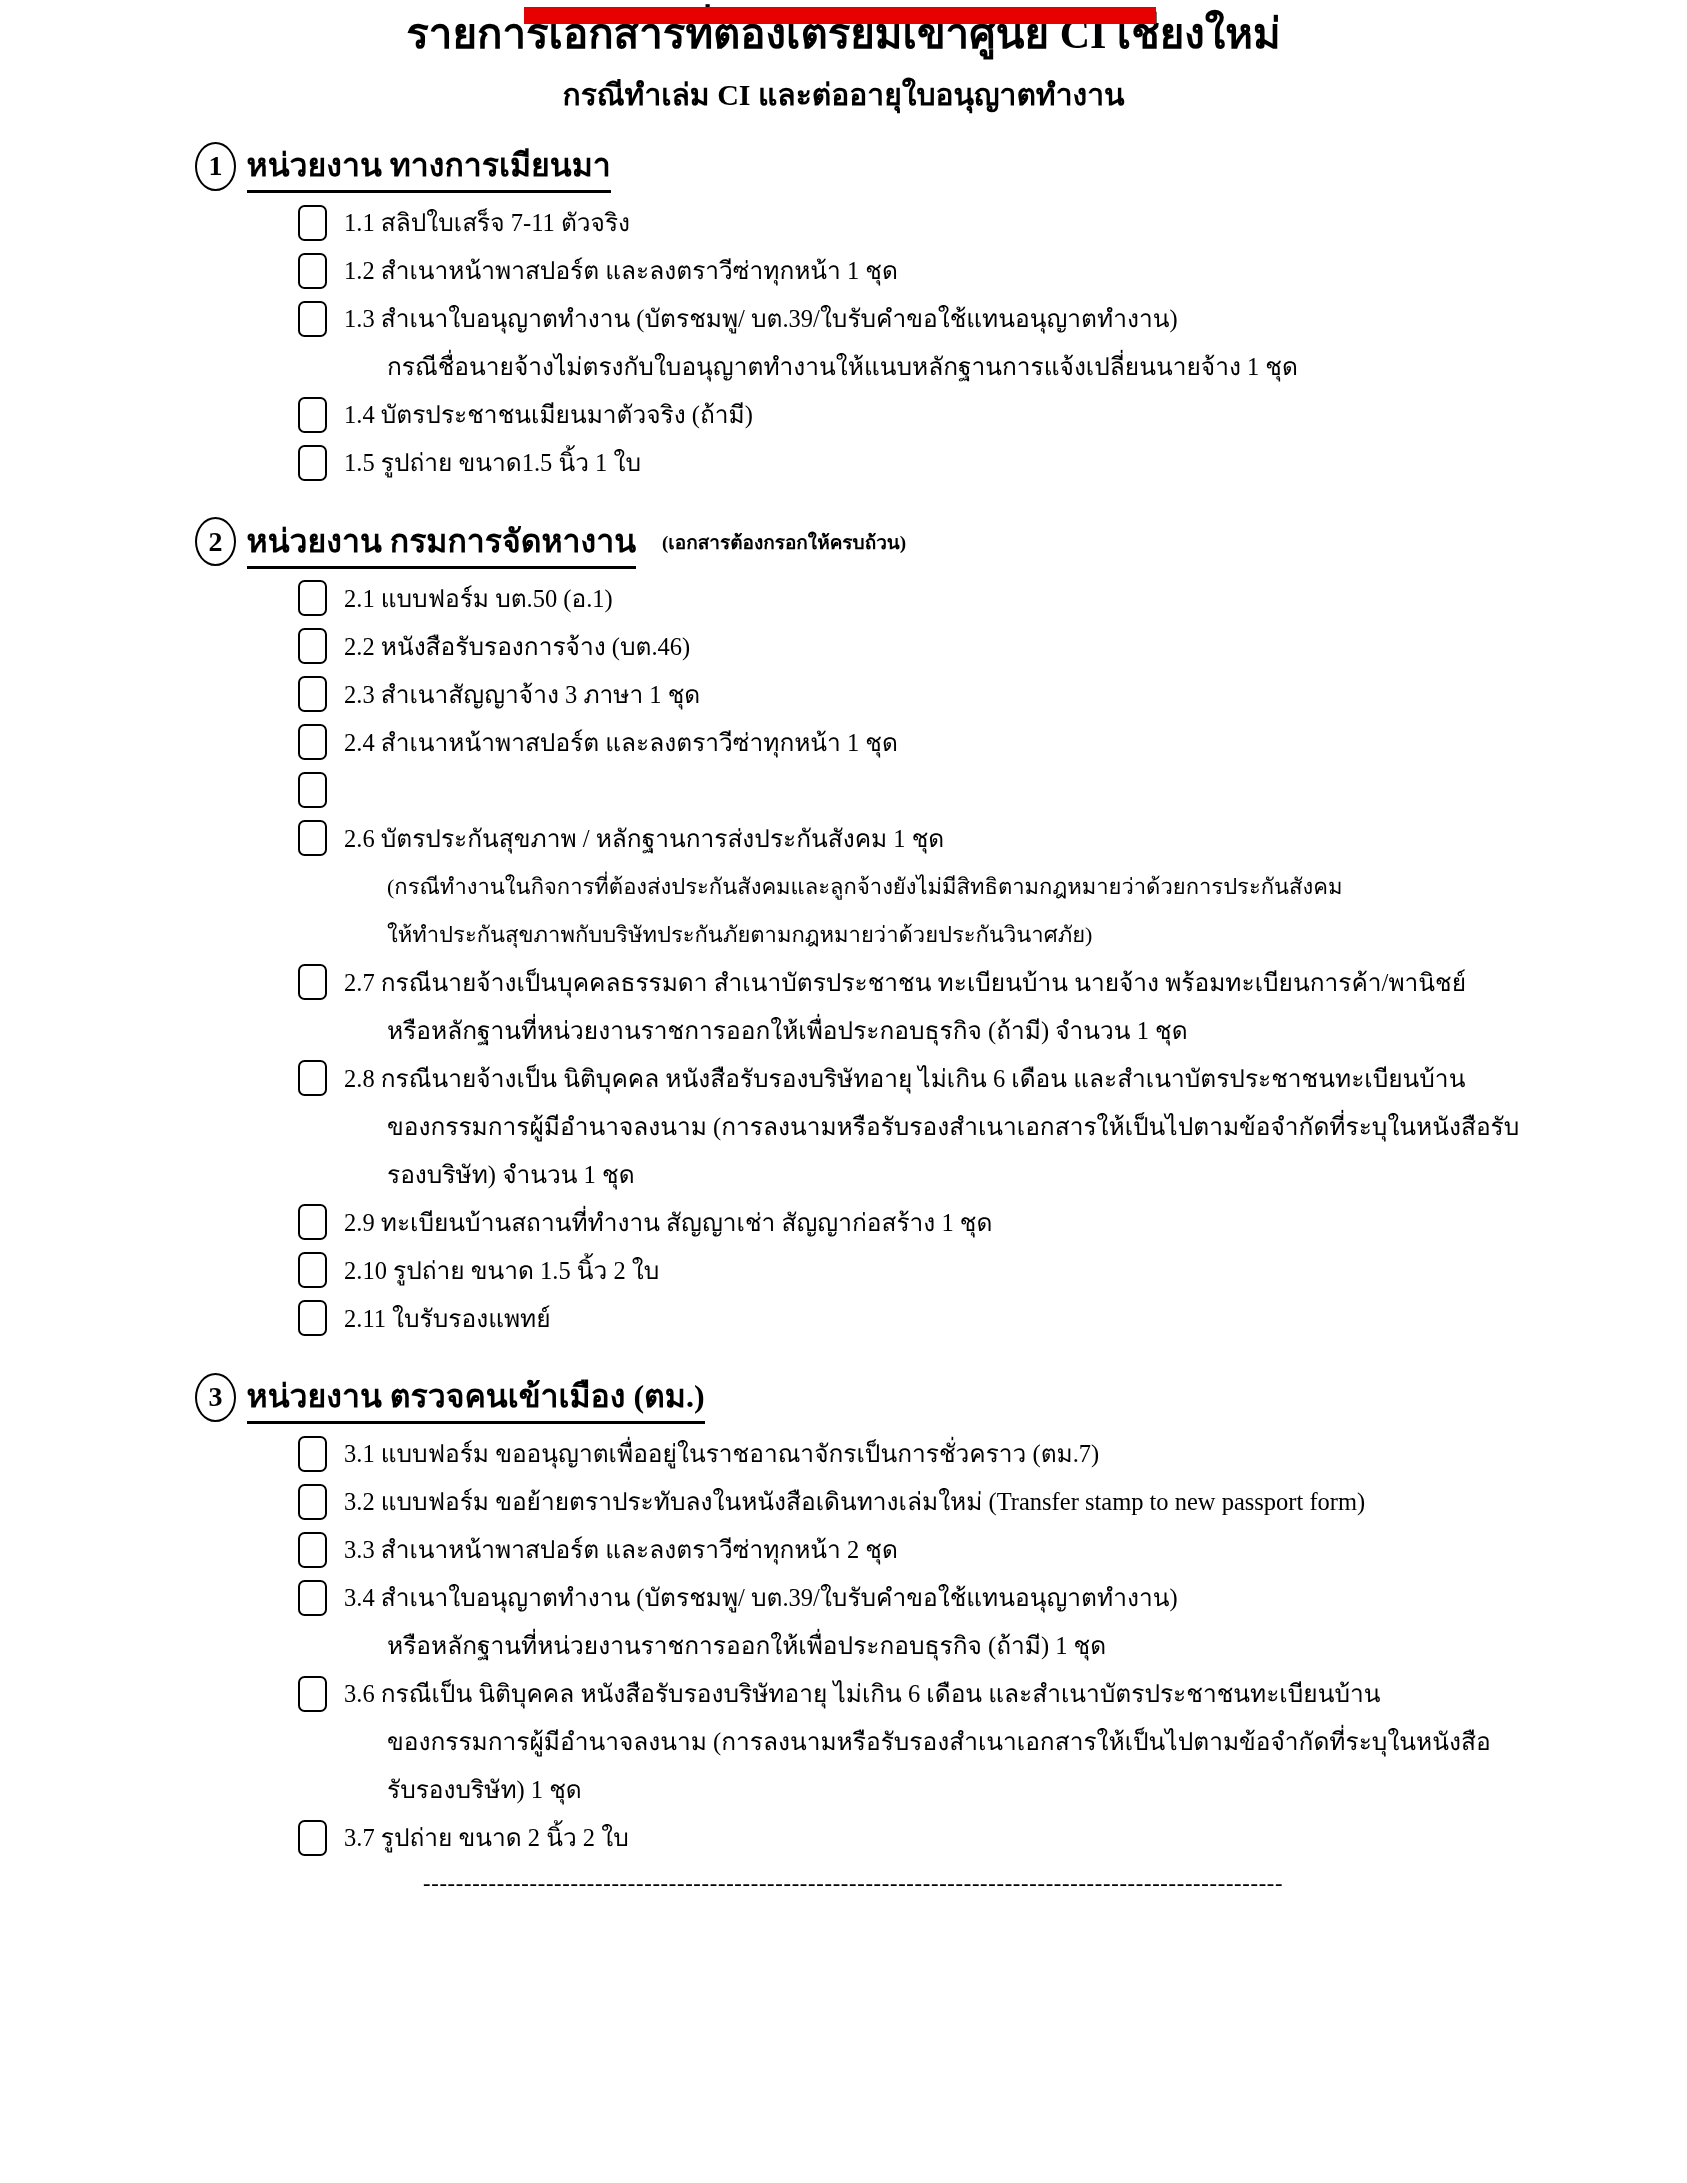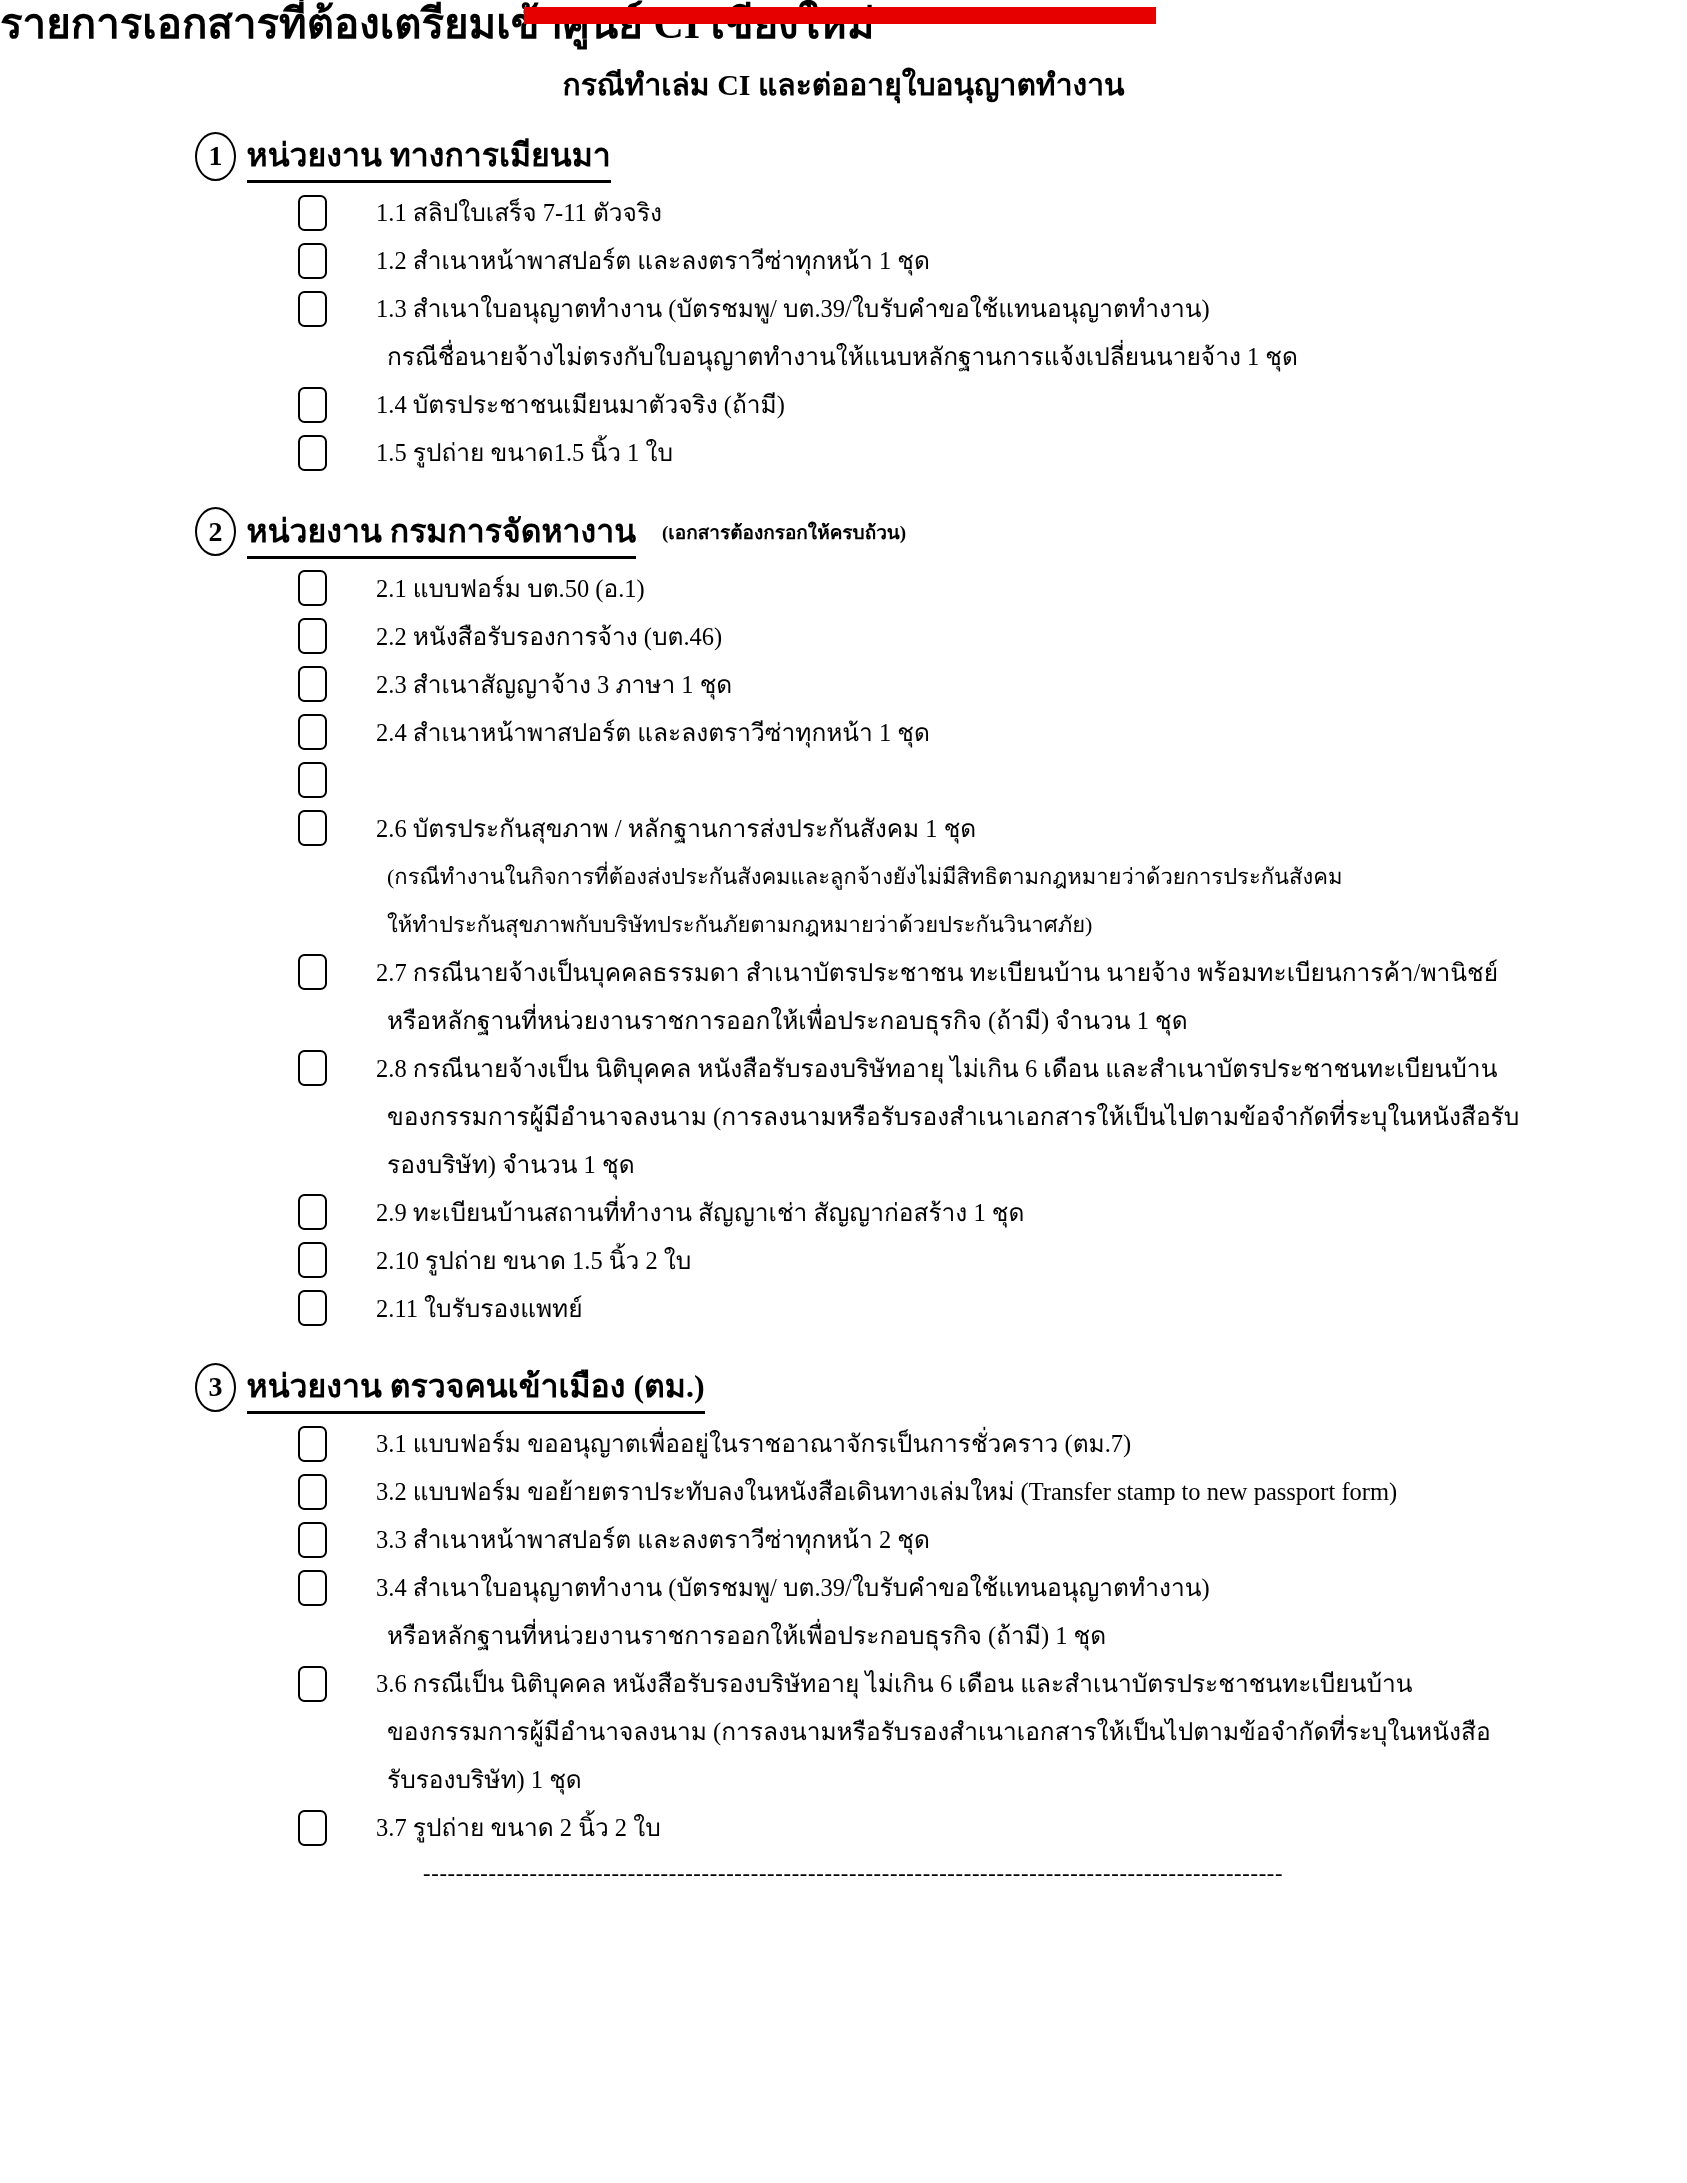--- a/index.html
+++ b/index.html
@@ -10,22 +10,22 @@
     font-family:"Liberation Serif","DejaVu Serif",serif;
     color:#000;
     overflow:hidden;
   }
   .top-red-bar {
     position:absolute; left:524px; top:6.6px;
     width:632px; height:17px;
     background:#e60000;
   }
   .title {
-    margin:0; 
-    text-align:left;
+    margin:10px; 
+    text-align:center;
     font-size:42px; font-weight:bold;
     line-height:1.15;
   }
   .subtitle {
     margin:12px; margin-top:20px;
     text-align:center;
     font-size:30px; font-weight:bold;
     line-height:1.1;
   }
   .section-heading {
@@ -50,21 +50,20 @@
     font-size:19px; font-weight:bold;
     margin-left:26px;
     white-space:nowrap;
     text-align:center;
   }
   .row {
     display:flex; align-items:center;
     height:48px;
     margin-left:298px;
     white-space:nowrap;
-    gap:32px;
   }
   .row .cb {
     flex:none;
     width:25px; height:32px;
     border:2.6px solid #000; border-radius:6.6px;
     background:#fff;
     margin-right:17px;
   }
   .row .txt { font-size:24.5px; }
   .row.cont { margin-left:387px; }

